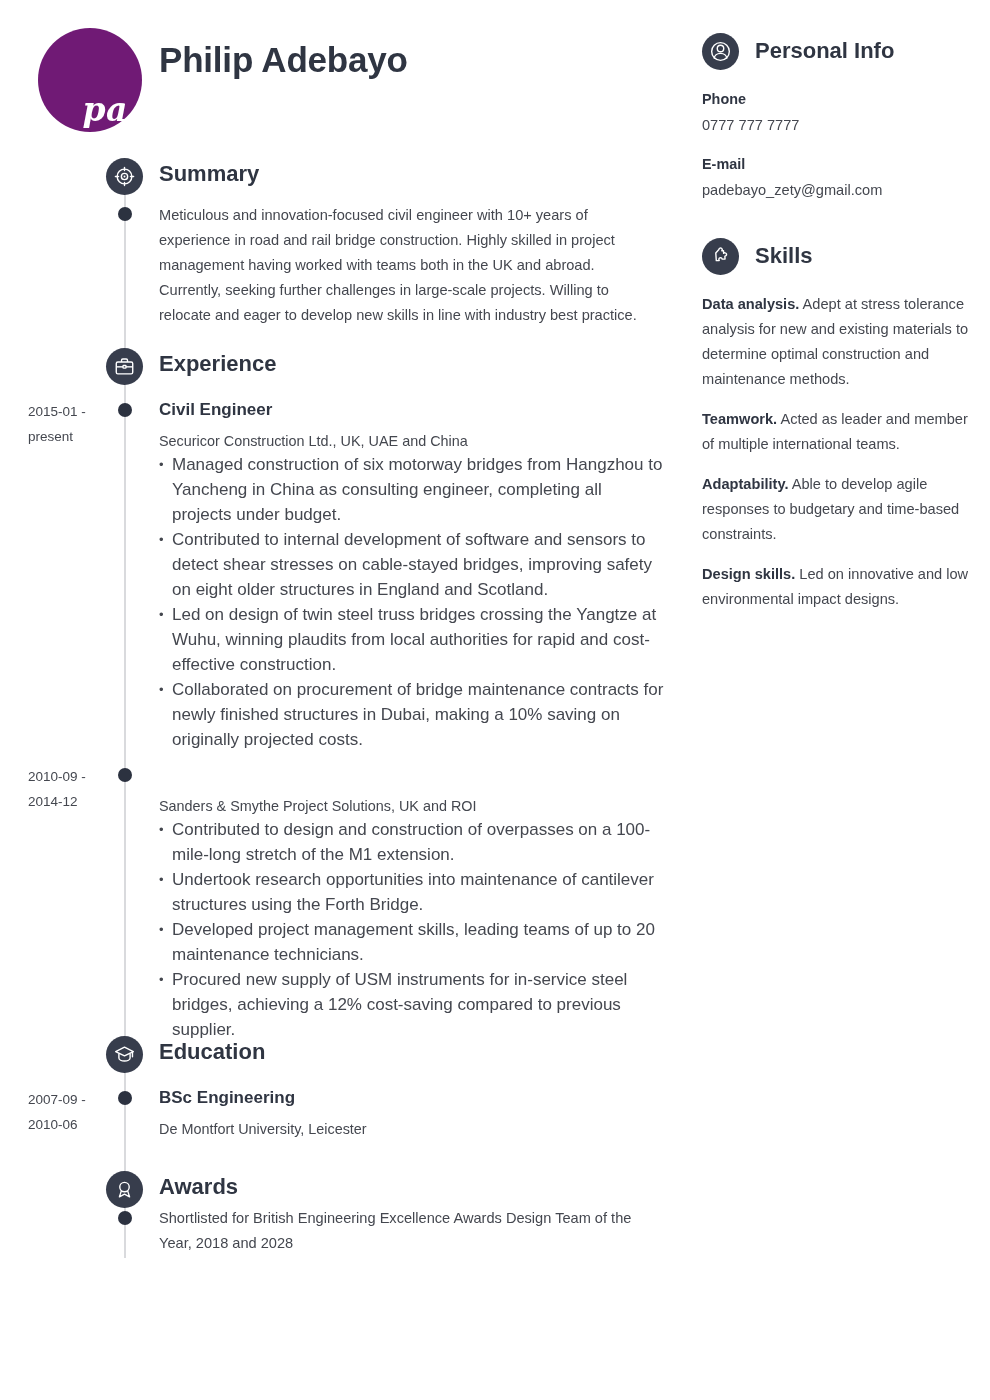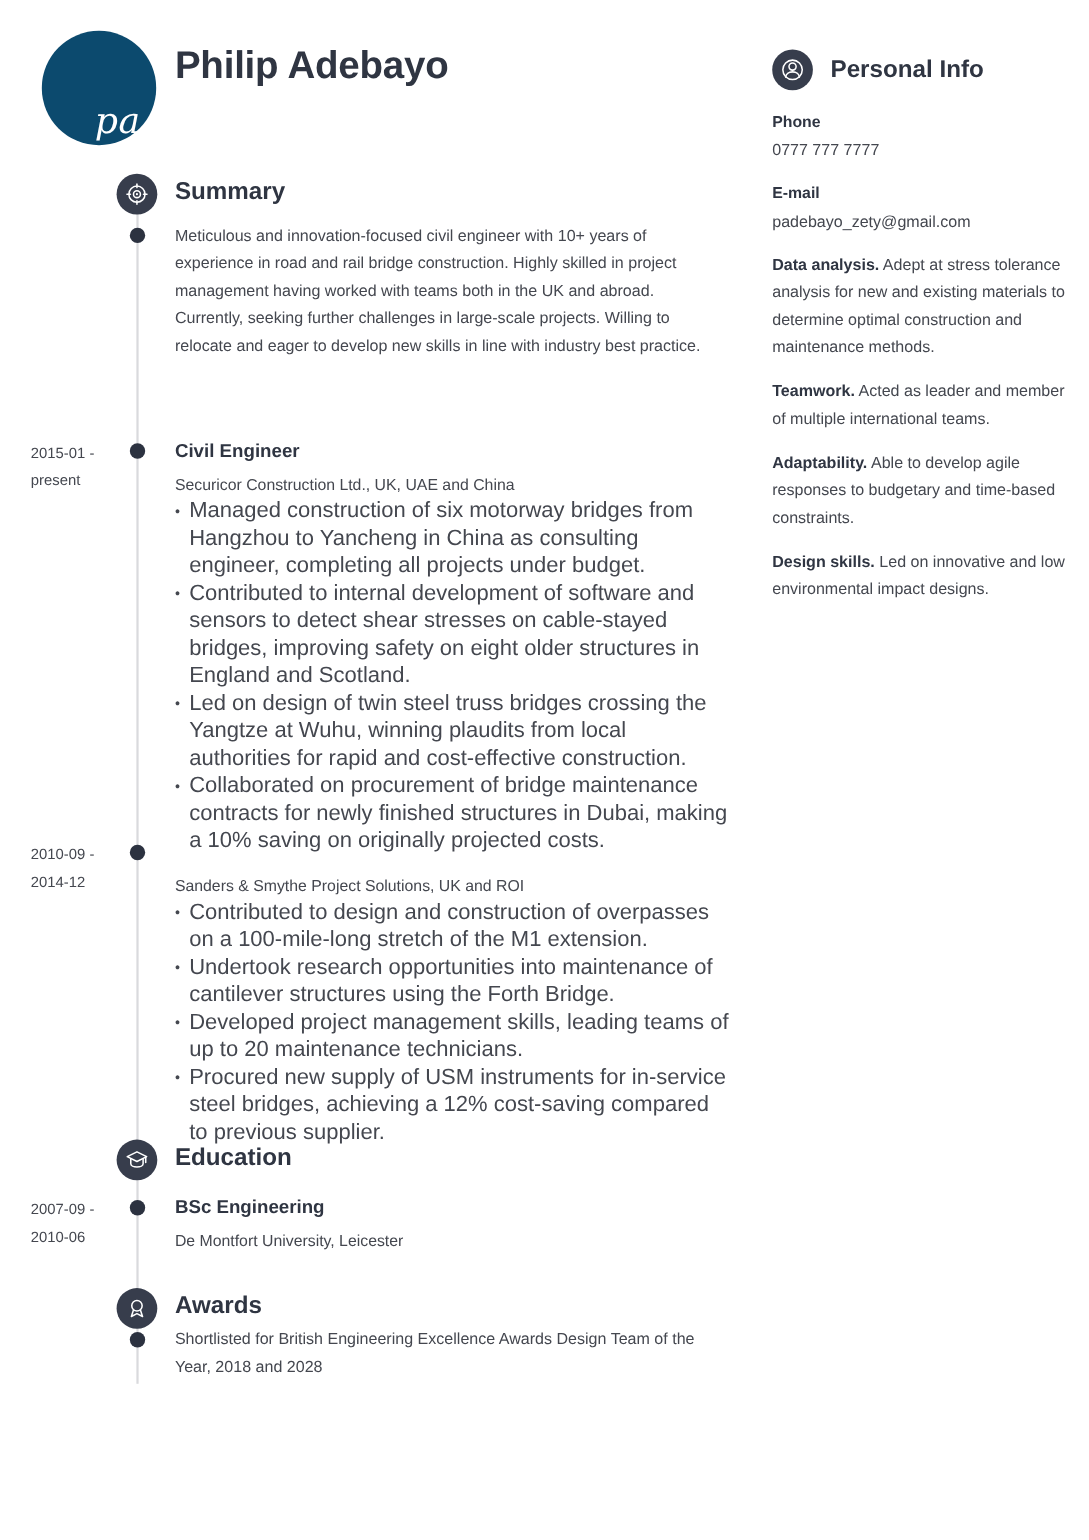--- a/index.html
+++ b/index.html
@@ -36,22 +36,23 @@
     position: relative;
     height: 140px;
   }
   .avatar {
     position: absolute;
     left: 38px;
     top: 28px;
     width: 104px;
     height: 104px;
     border-radius: 50%;
-    background: #0c4a6e;
+    background: #701a75;
     color: #ffffff;
+    font-weight: bold;
   }
   .avatar-initials {
     position: absolute;
     right: 14px;
     bottom: 6px;
     font-family: "DejaVu Serif", serif;
     font-style: italic;
     font-size: 33px;
     line-height: 1;
     color: #ffffff;
@@ -150,21 +151,21 @@
     position: absolute;
     left: 159px;
     width: 505px;
     margin: 0;
     padding: 0;
     list-style: none;
   }
   ul.bullets li {
     position: relative;
     padding-left: 13px;
-    font-size: 20px;
+    font-size: 17px;
     line-height: 25px;
     color: #44474f;
   }
   ul.bullets li::before {
     content: "\2022";
     position: absolute;
     left: 0;
     top: 0;
     color: #44474f;
     font-size: 13px;
@@ -251,20 +252,31 @@
           <line x1="12" y1="18.8" x2="12" y2="22.4" stroke-linecap="round"></line>
           <line x1="1.6" y1="12" x2="5.2" y2="12" stroke-linecap="round"></line>
           <line x1="18.8" y1="12" x2="22.4" y2="12" stroke-linecap="round"></line>
         </svg>
       </div>
       <div class="sec-title">Summary</div>
     </div>
     <div class="dot" style="top:207px;"></div>
     <div class="body-text" style="top:203px;">Meticulous and innovation-focused civil engineer with 10+ years of experience in road and rail bridge construction. Highly skilled in project management having worked with teams both in the UK and abroad. Currently, seeking further challenges in large-scale projects. Willing to relocate and eager to develop new skills in line with industry best practice.</div>
 
+    <div class="sec-head" style="top:348px;">
+      <div class="sec-badge">
+        <svg width="21" height="21" viewBox="0 0 24 24" fill="none" stroke="#ffffff" stroke-width="1.6">
+          <rect x="2.6" y="6.8" width="18.8" height="13.6" rx="1.8"></rect>
+          <path d="M8.6 6.8V4.9c0-.8.6-1.4 1.4-1.4h4c.8 0 1.4.6 1.4 1.4v1.9"></path>
+          <line x1="2.6" y1="12.4" x2="21.4" y2="12.4"></line>
+          <rect x="10.3" y="10.9" width="3.4" height="3" rx="0.7" fill="#373d4c"></rect>
+        </svg>
+      </div>
+      <div class="sec-title">Experience</div>
+    </div>
 
     <div class="dot" style="top:403px;"></div>
     <div class="date-col" style="top:399px;">
       <div>2015-01 -</div>
       <div>present</div>
     </div>
     <div class="entry-title" style="top:400px;">Civil Engineer</div>
     <div class="entry-sub" style="top:430px;">Securicor Construction Ltd., UK, UAE and China</div>
     <ul class="bullets" style="top:452px;">
       <li>Managed construction of six motorway bridges from Hangzhou to Yancheng in China as consulting engineer, completing all projects under budget.</li>
@@ -313,40 +325,48 @@
       </div>
       <div class="sec-title">Awards</div>
     </div>
     <div class="dot" style="top:1211px;"></div>
     <div class="body-text" style="top:1206px;">Shortlisted for British Engineering Excellence Awards Design Team of the Year, 2018 and 2028</div>
 
   </div>
 
   <div class="side-col">
 
-    <div class="side-head" style="margin-top:42px;">
+    <div class="side-head" style="margin-top:30px;">
       <div class="side-badge">
         <svg width="21" height="21" viewBox="0 0 24 24" fill="none" stroke="#ffffff" stroke-width="1.6">
           <circle cx="12" cy="8.6" r="3.7"></circle>
           <path d="M4.9 20.2c0-3.9 3.2-6.1 7.1-6.1s7.1 2.2 7.1 6.1"></path>
           <circle cx="12" cy="12" r="10.1"></circle>
         </svg>
       </div>
       <div class="side-title">Personal Info</div>
     </div>
 
     <div class="field">
       <div class="field-label">Phone</div>
       <div class="field-value">0777 777 7777</div>
     </div>
     <div class="field">
       <div class="field-label">E-mail</div>
       <div class="field-value">padebayo_zety@gmail.com</div>
     </div>
 
+    <div class="side-head" style="margin-top:33px;">
+      <div class="side-badge">
+        <svg width="21" height="21" viewBox="0 0 24 24" fill="none" stroke="#ffffff" stroke-width="1.6" stroke-linejoin="round">
+          <path d="M10.2 4.1a1.9 1.9 0 1 1 3.3 1.3l1.9-.1 .2 3.1a1.9 1.9 0 1 1 1.4 3.2l.2 3.2-3.3.2a1.9 1.9 0 1 0-3.4 1.5l-3.3.2-.6-8.8z"></path>
+        </svg>
+      </div>
+      <div class="side-title">Skills</div>
+    </div>
 
     <div class="skill">
       <b>Data analysis.</b><span> Adept at stress tolerance analysis for new and existing materials to determine optimal construction and maintenance methods.</span>
     </div>
     <div class="skill">
       <b>Teamwork.</b><span> Acted as leader and member of multiple international teams.</span>
     </div>
     <div class="skill">
       <b>Adaptability.</b><span> Able to develop agile responses to budgetary and time-based constraints.</span>
     </div>

